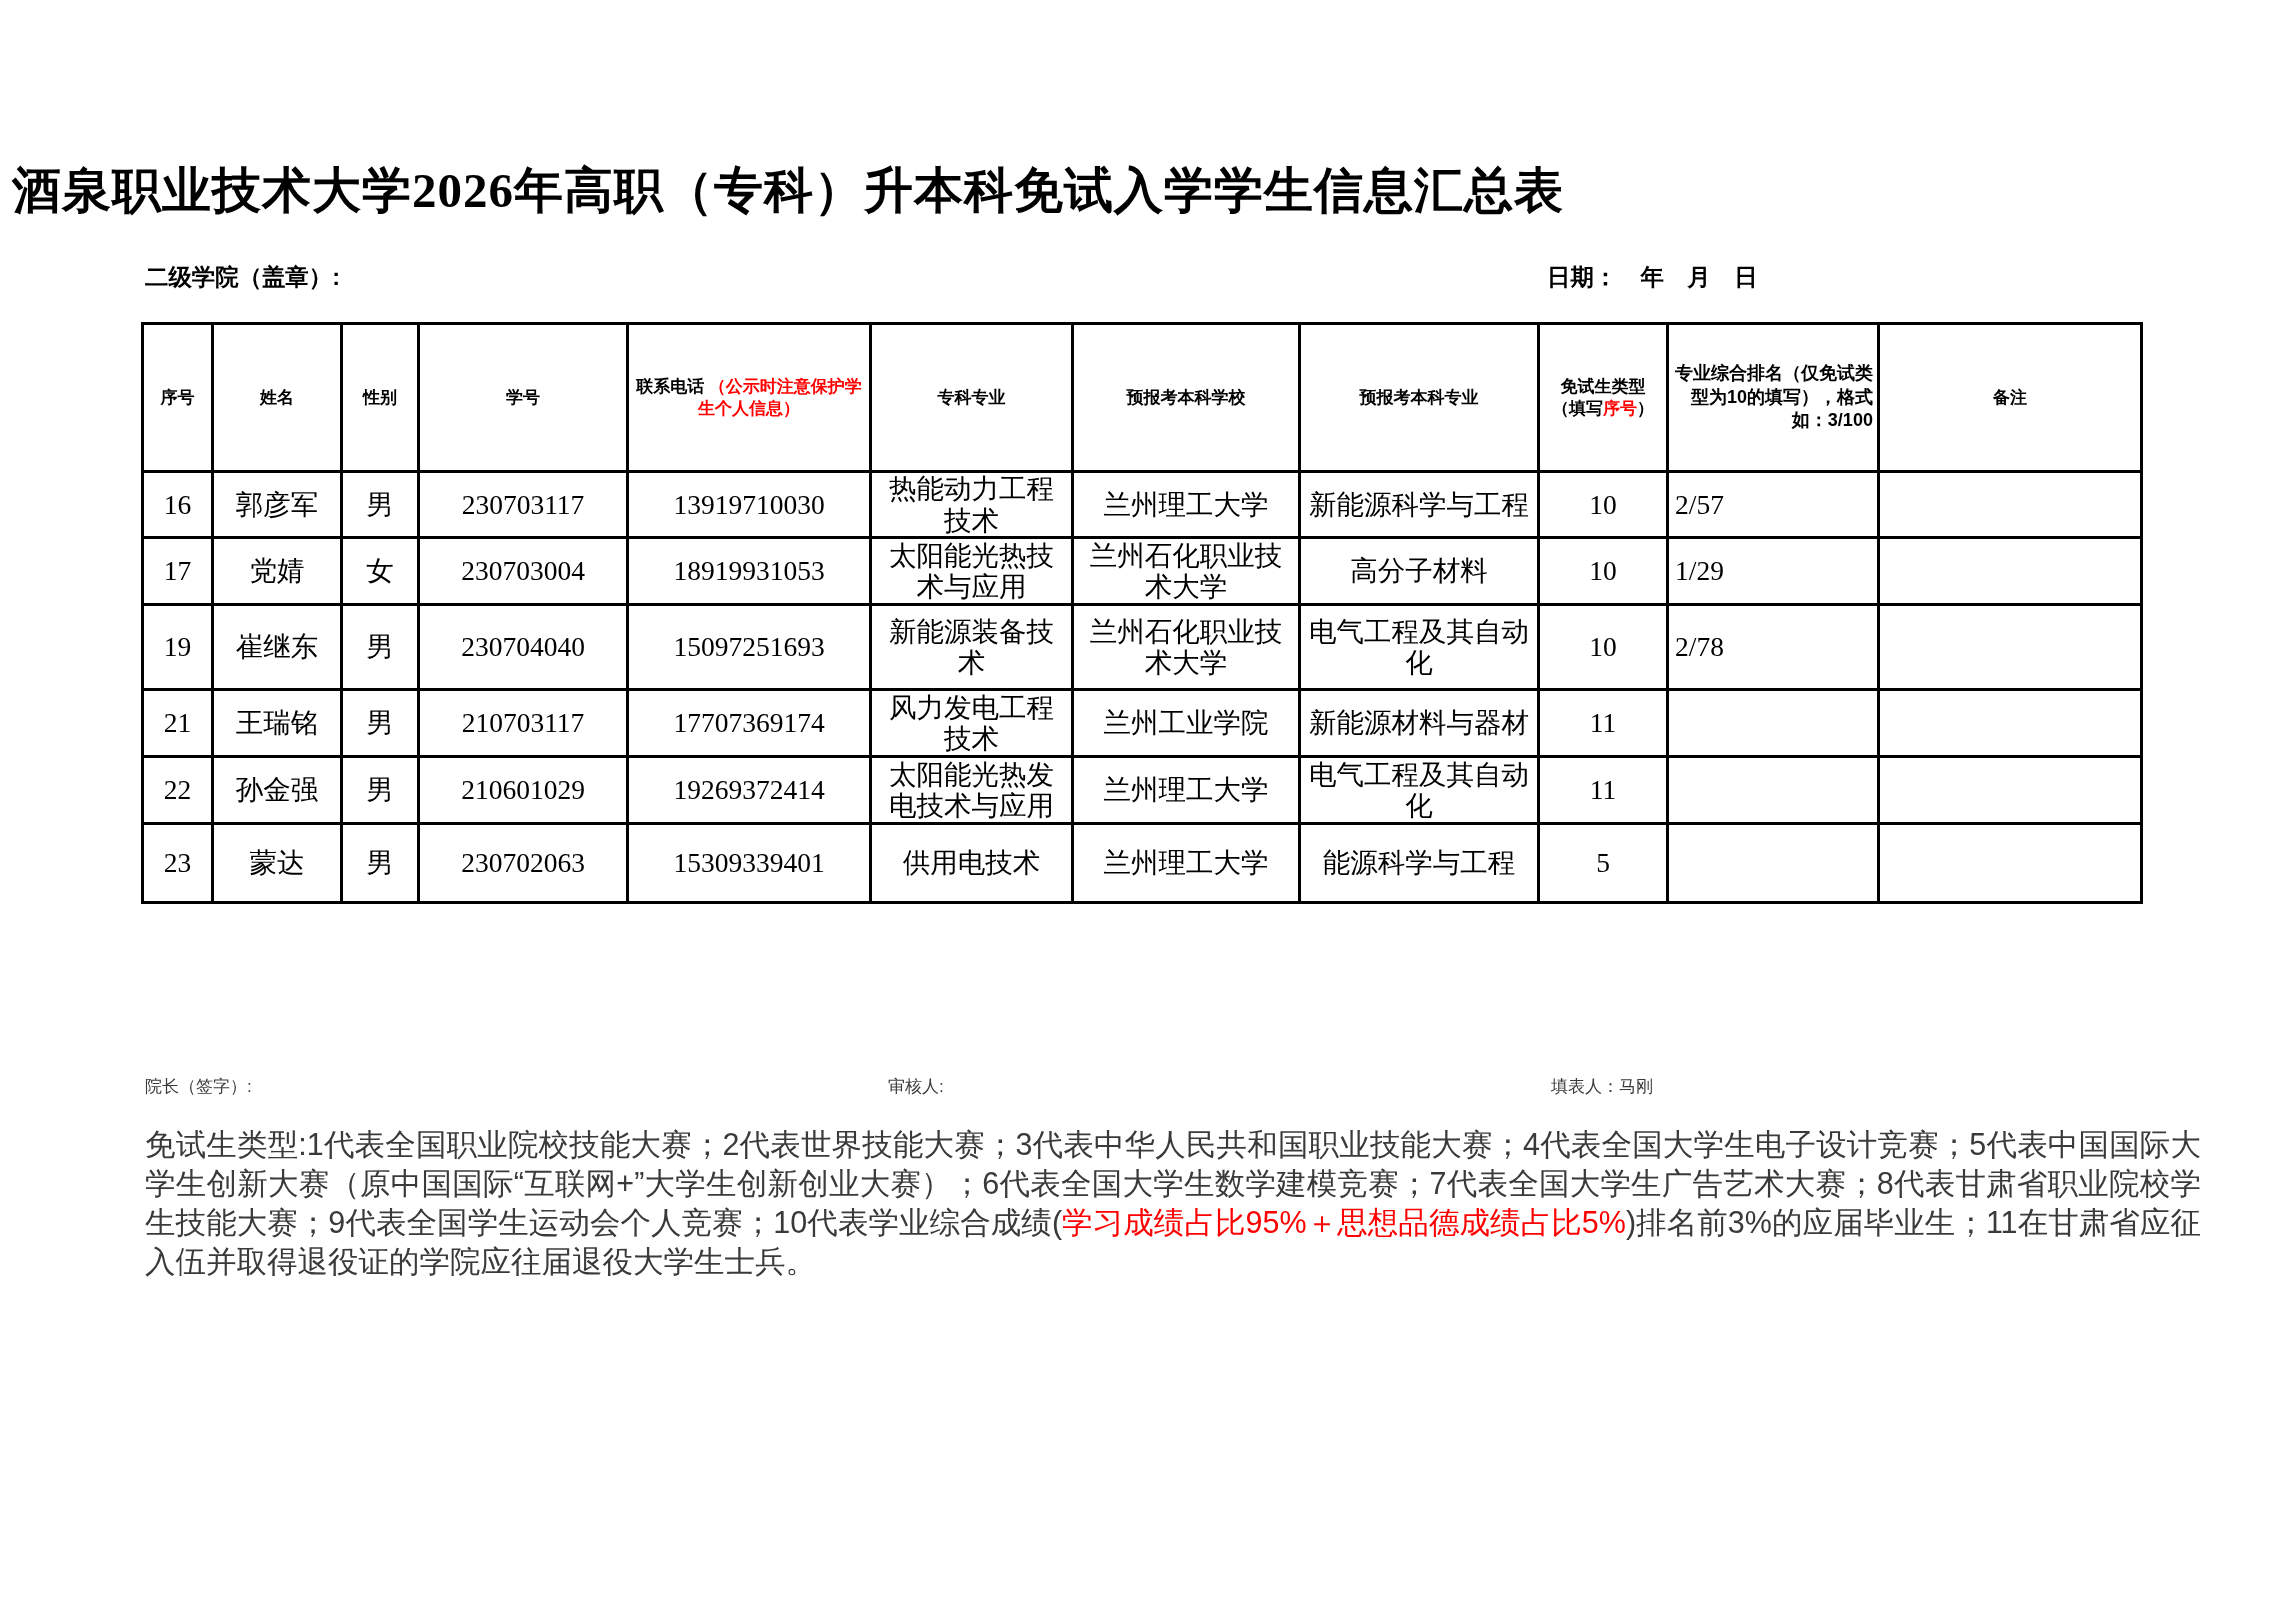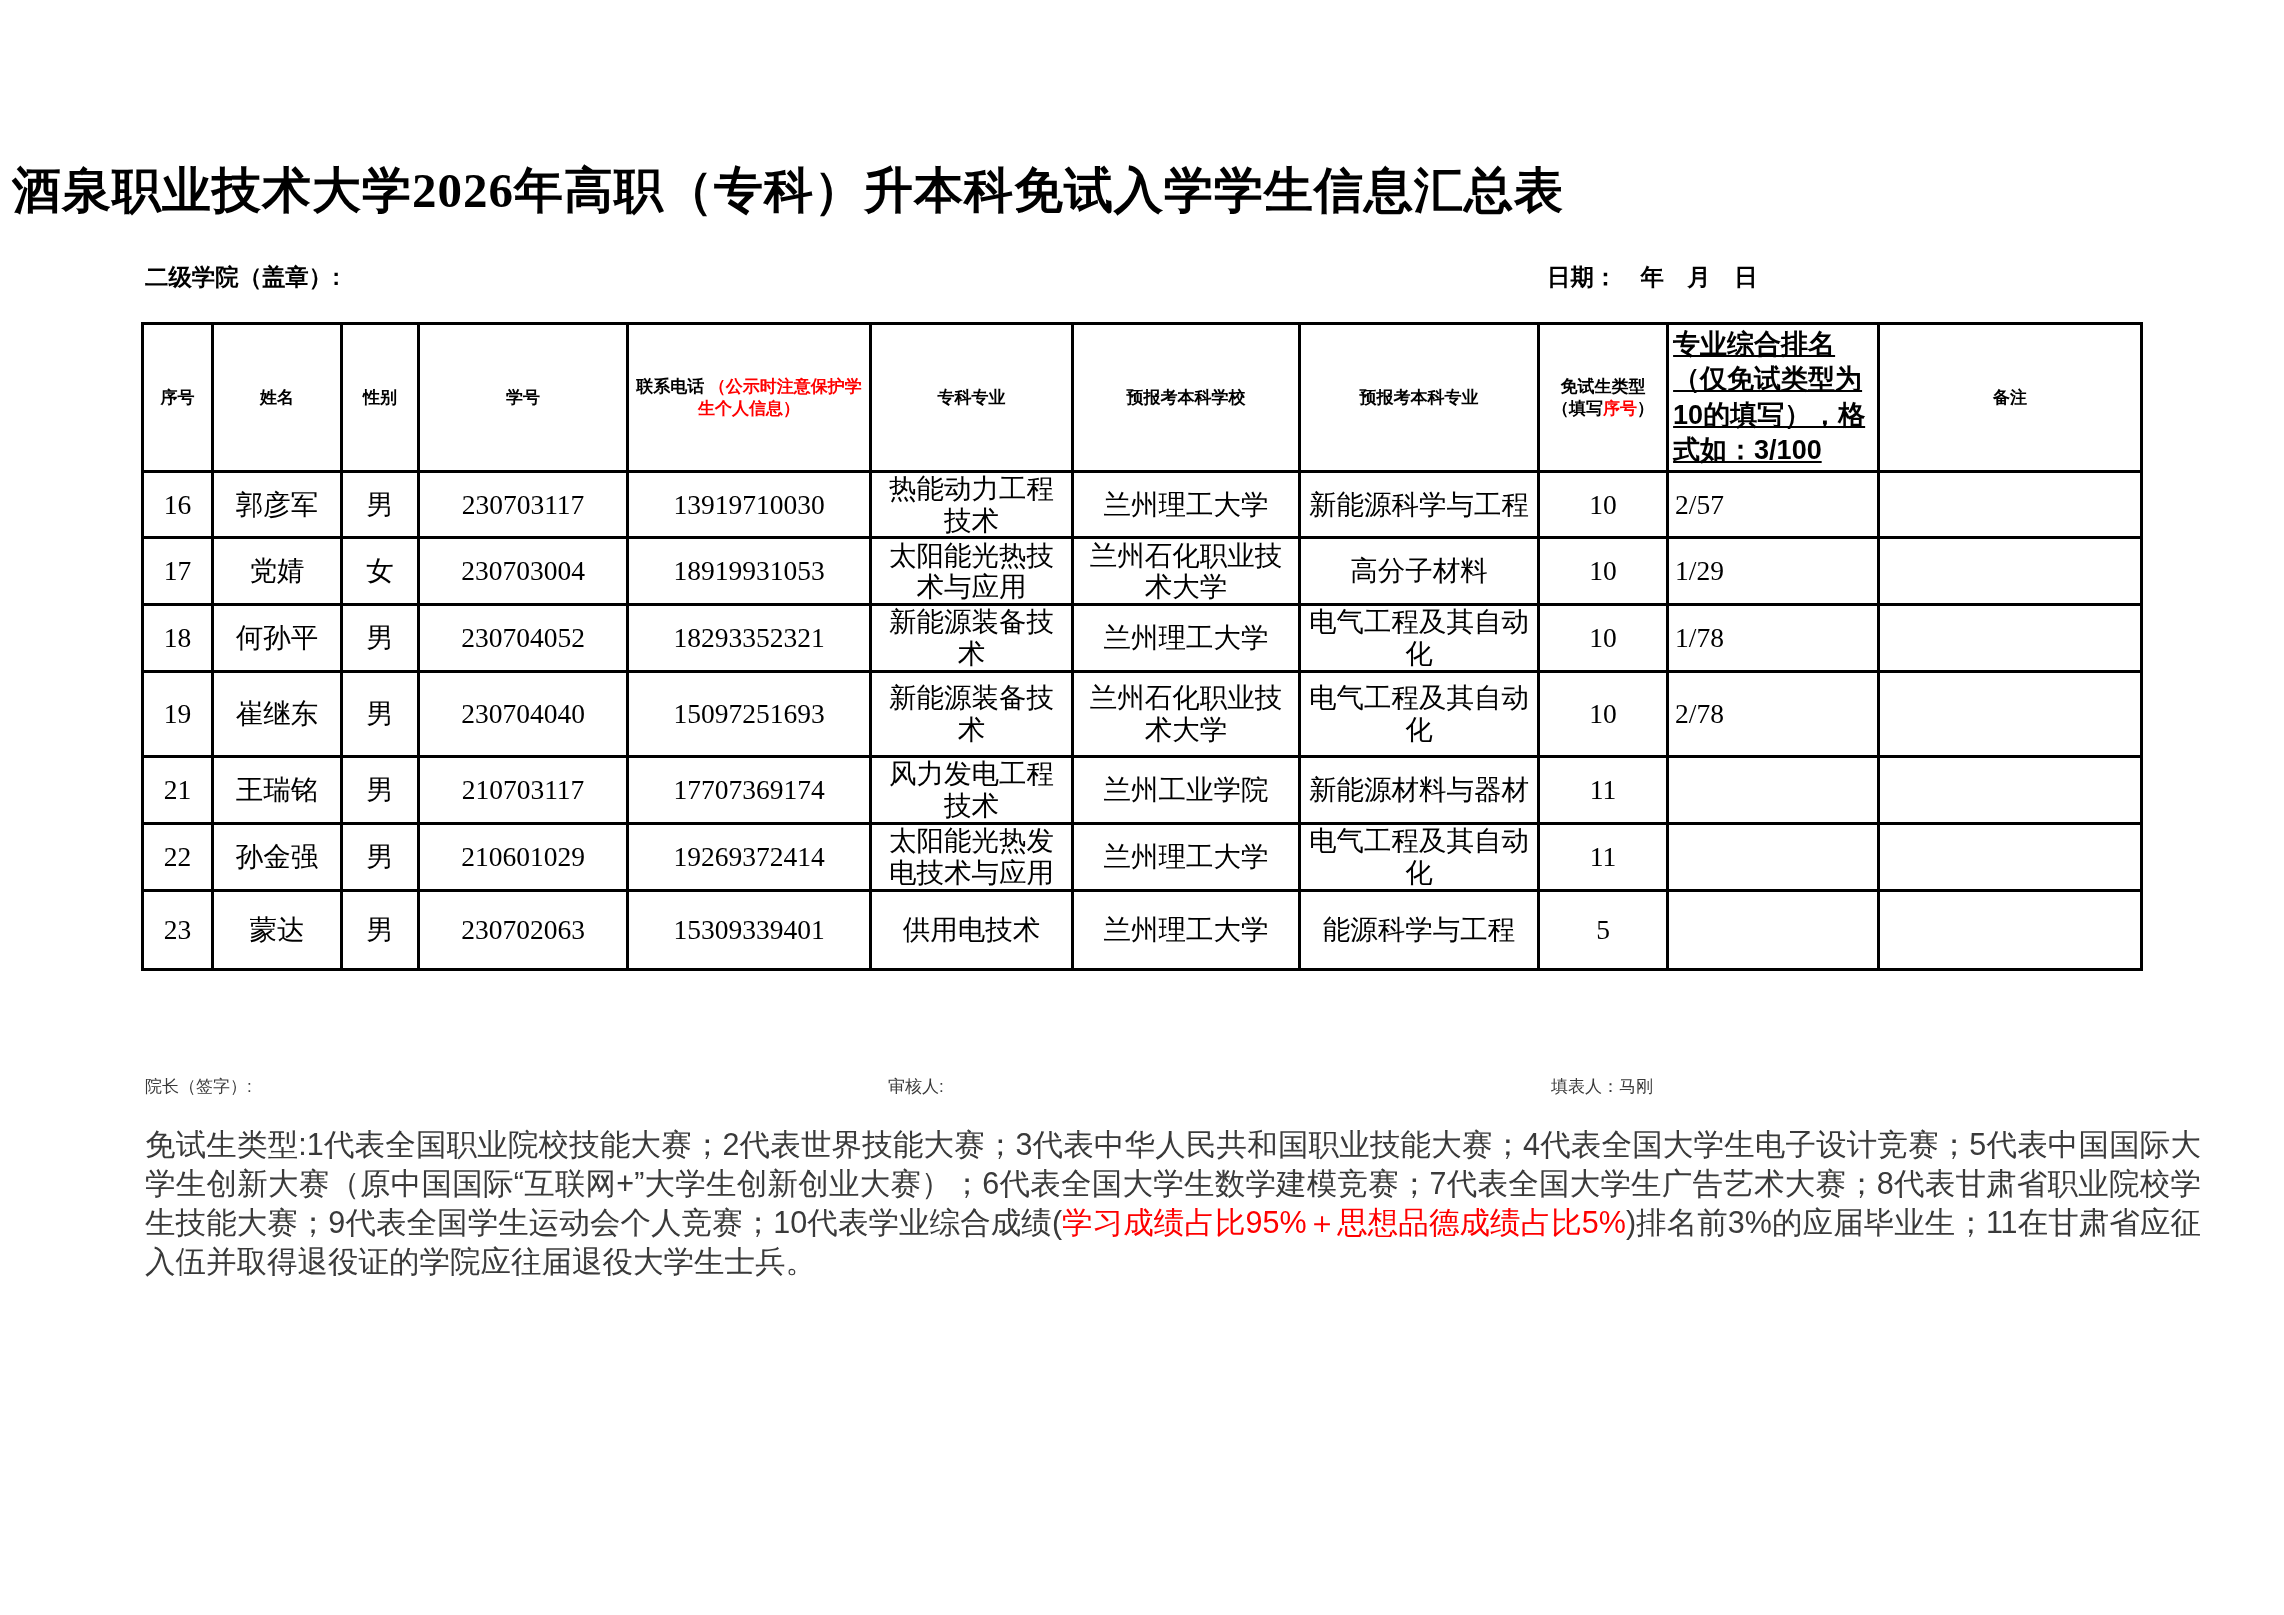--- a/index.html
+++ b/index.html
@@ -42,21 +42,21 @@
     vertical-align:middle;text-align:center;
     padding:0 5.1px;
     overflow:hidden;
   }
   table.sheet thead tr{height:148px;}
   table.sheet th{
     font-family:"Liberation Sans","DejaVu Sans",sans-serif;
     font-weight:bold;font-size:17px;line-height:1.25;
   }
   table.sheet th.rank-header{
-    font-size:27px;text-align:left;padding:0 4.1px;line-height:1.3;text-decoration:underline;
+    font-size:18px;text-align:right;padding:0 4.1px;line-height:1.3;
   }
   table.sheet td{
     font-family:"Liberation Serif","DejaVu Serif",serif;
     font-size:27.5px;line-height:1.15;
   }
   table.sheet td.c9{text-align:left;padding-left:6.1px;}
   .red{color:var(--red);}
 
   .sig-line span{position:absolute;top:1075px;font-size:17px;color:var(--muted);}
   .sig-dean{left:145px;}
@@ -129,33 +129,20 @@
         <td class="c2">女</td>
         <td class="c3">230703004</td>
         <td class="c4">18919931053</td>
         <td class="c5">太阳能光热技术与应用</td>
         <td class="c6">兰州石化职业技术大学</td>
         <td class="c7">高分子材料</td>
         <td class="c8">10</td>
         <td class="c9">1/29</td>
         <td class="c10"></td>
       </tr>
-      <tr style="height: 66px;">
-        <td class="c0">18</td>
-        <td class="c1">何孙平</td>
-        <td class="c2">男</td>
-        <td class="c3">230704052</td>
-        <td class="c4">18293352321</td>
-        <td class="c5">新能源装备技术</td>
-        <td class="c6">兰州理工大学</td>
-        <td class="c7">电气工程及其自动化</td>
-        <td class="c8">10</td>
-        <td class="c9">1/78</td>
-        <td class="c10"></td>
-      </tr>
       <tr style="height: 85px;">
         <td class="c0">19</td>
         <td class="c1">崔继东</td>
         <td class="c2">男</td>
         <td class="c3">230704040</td>
         <td class="c4">15097251693</td>
         <td class="c5">新能源装备技术</td>
         <td class="c6">兰州石化职业技术大学</td>
         <td class="c7">电气工程及其自动化</td>
         <td class="c8">10</td>

